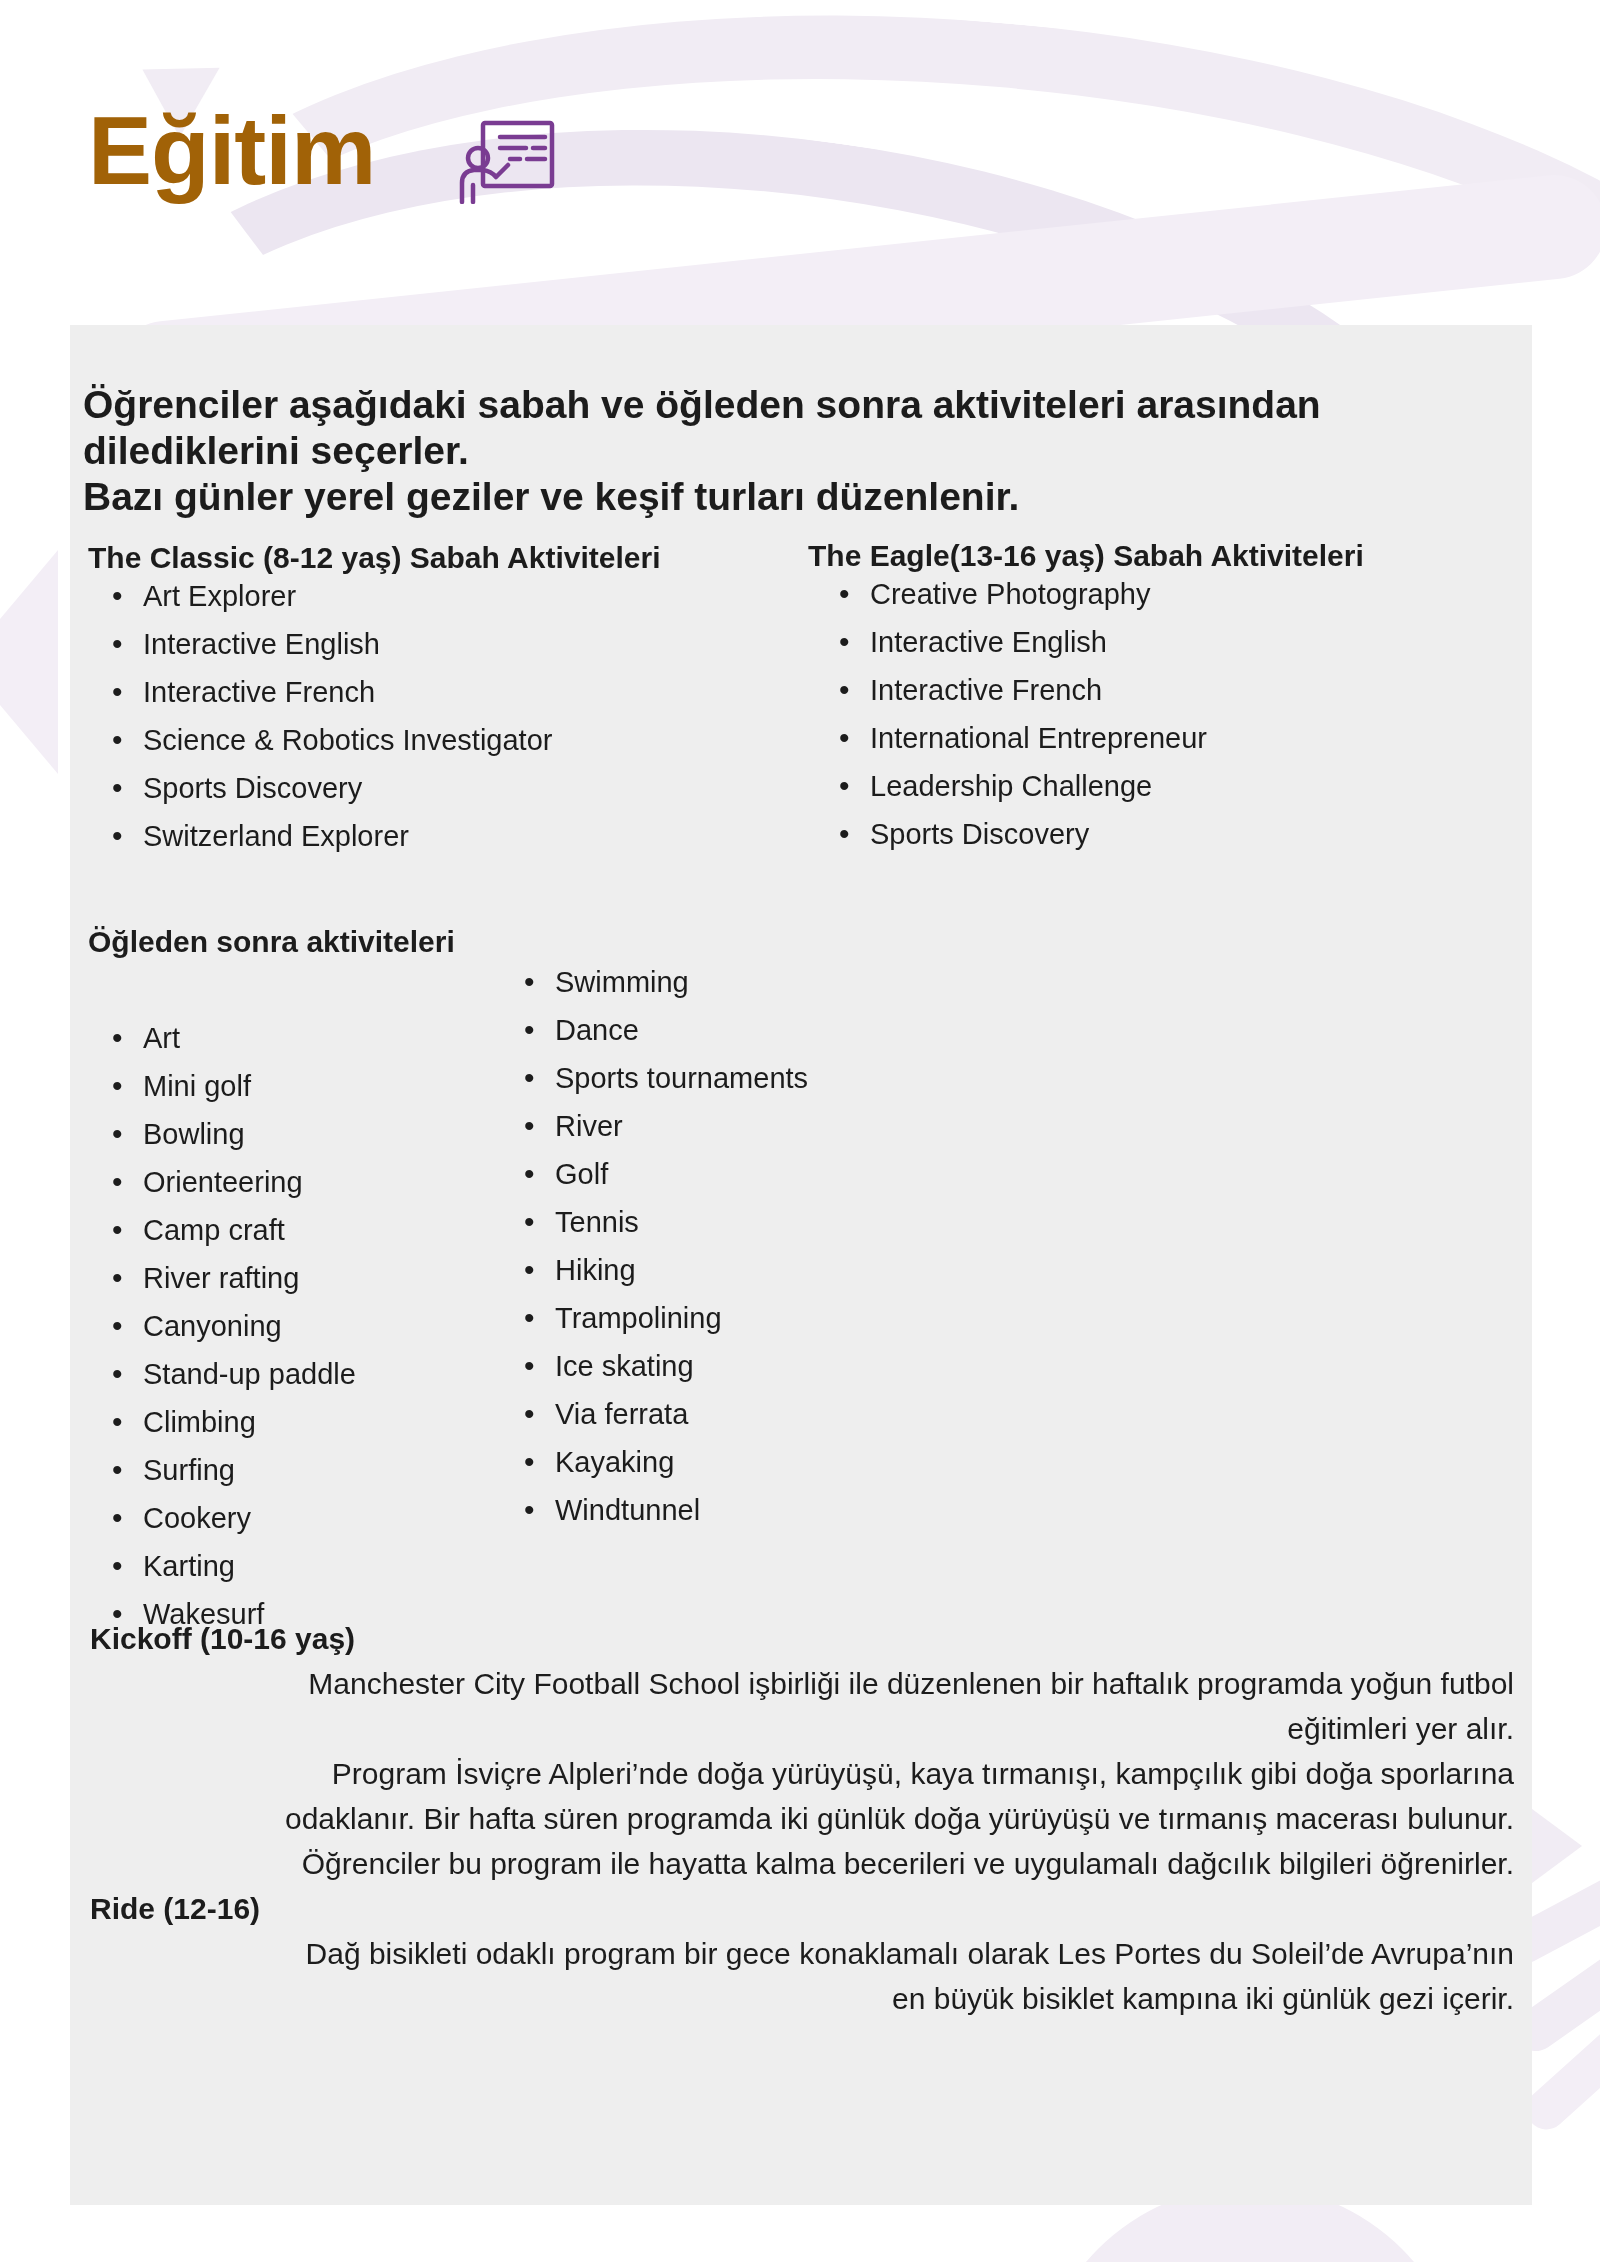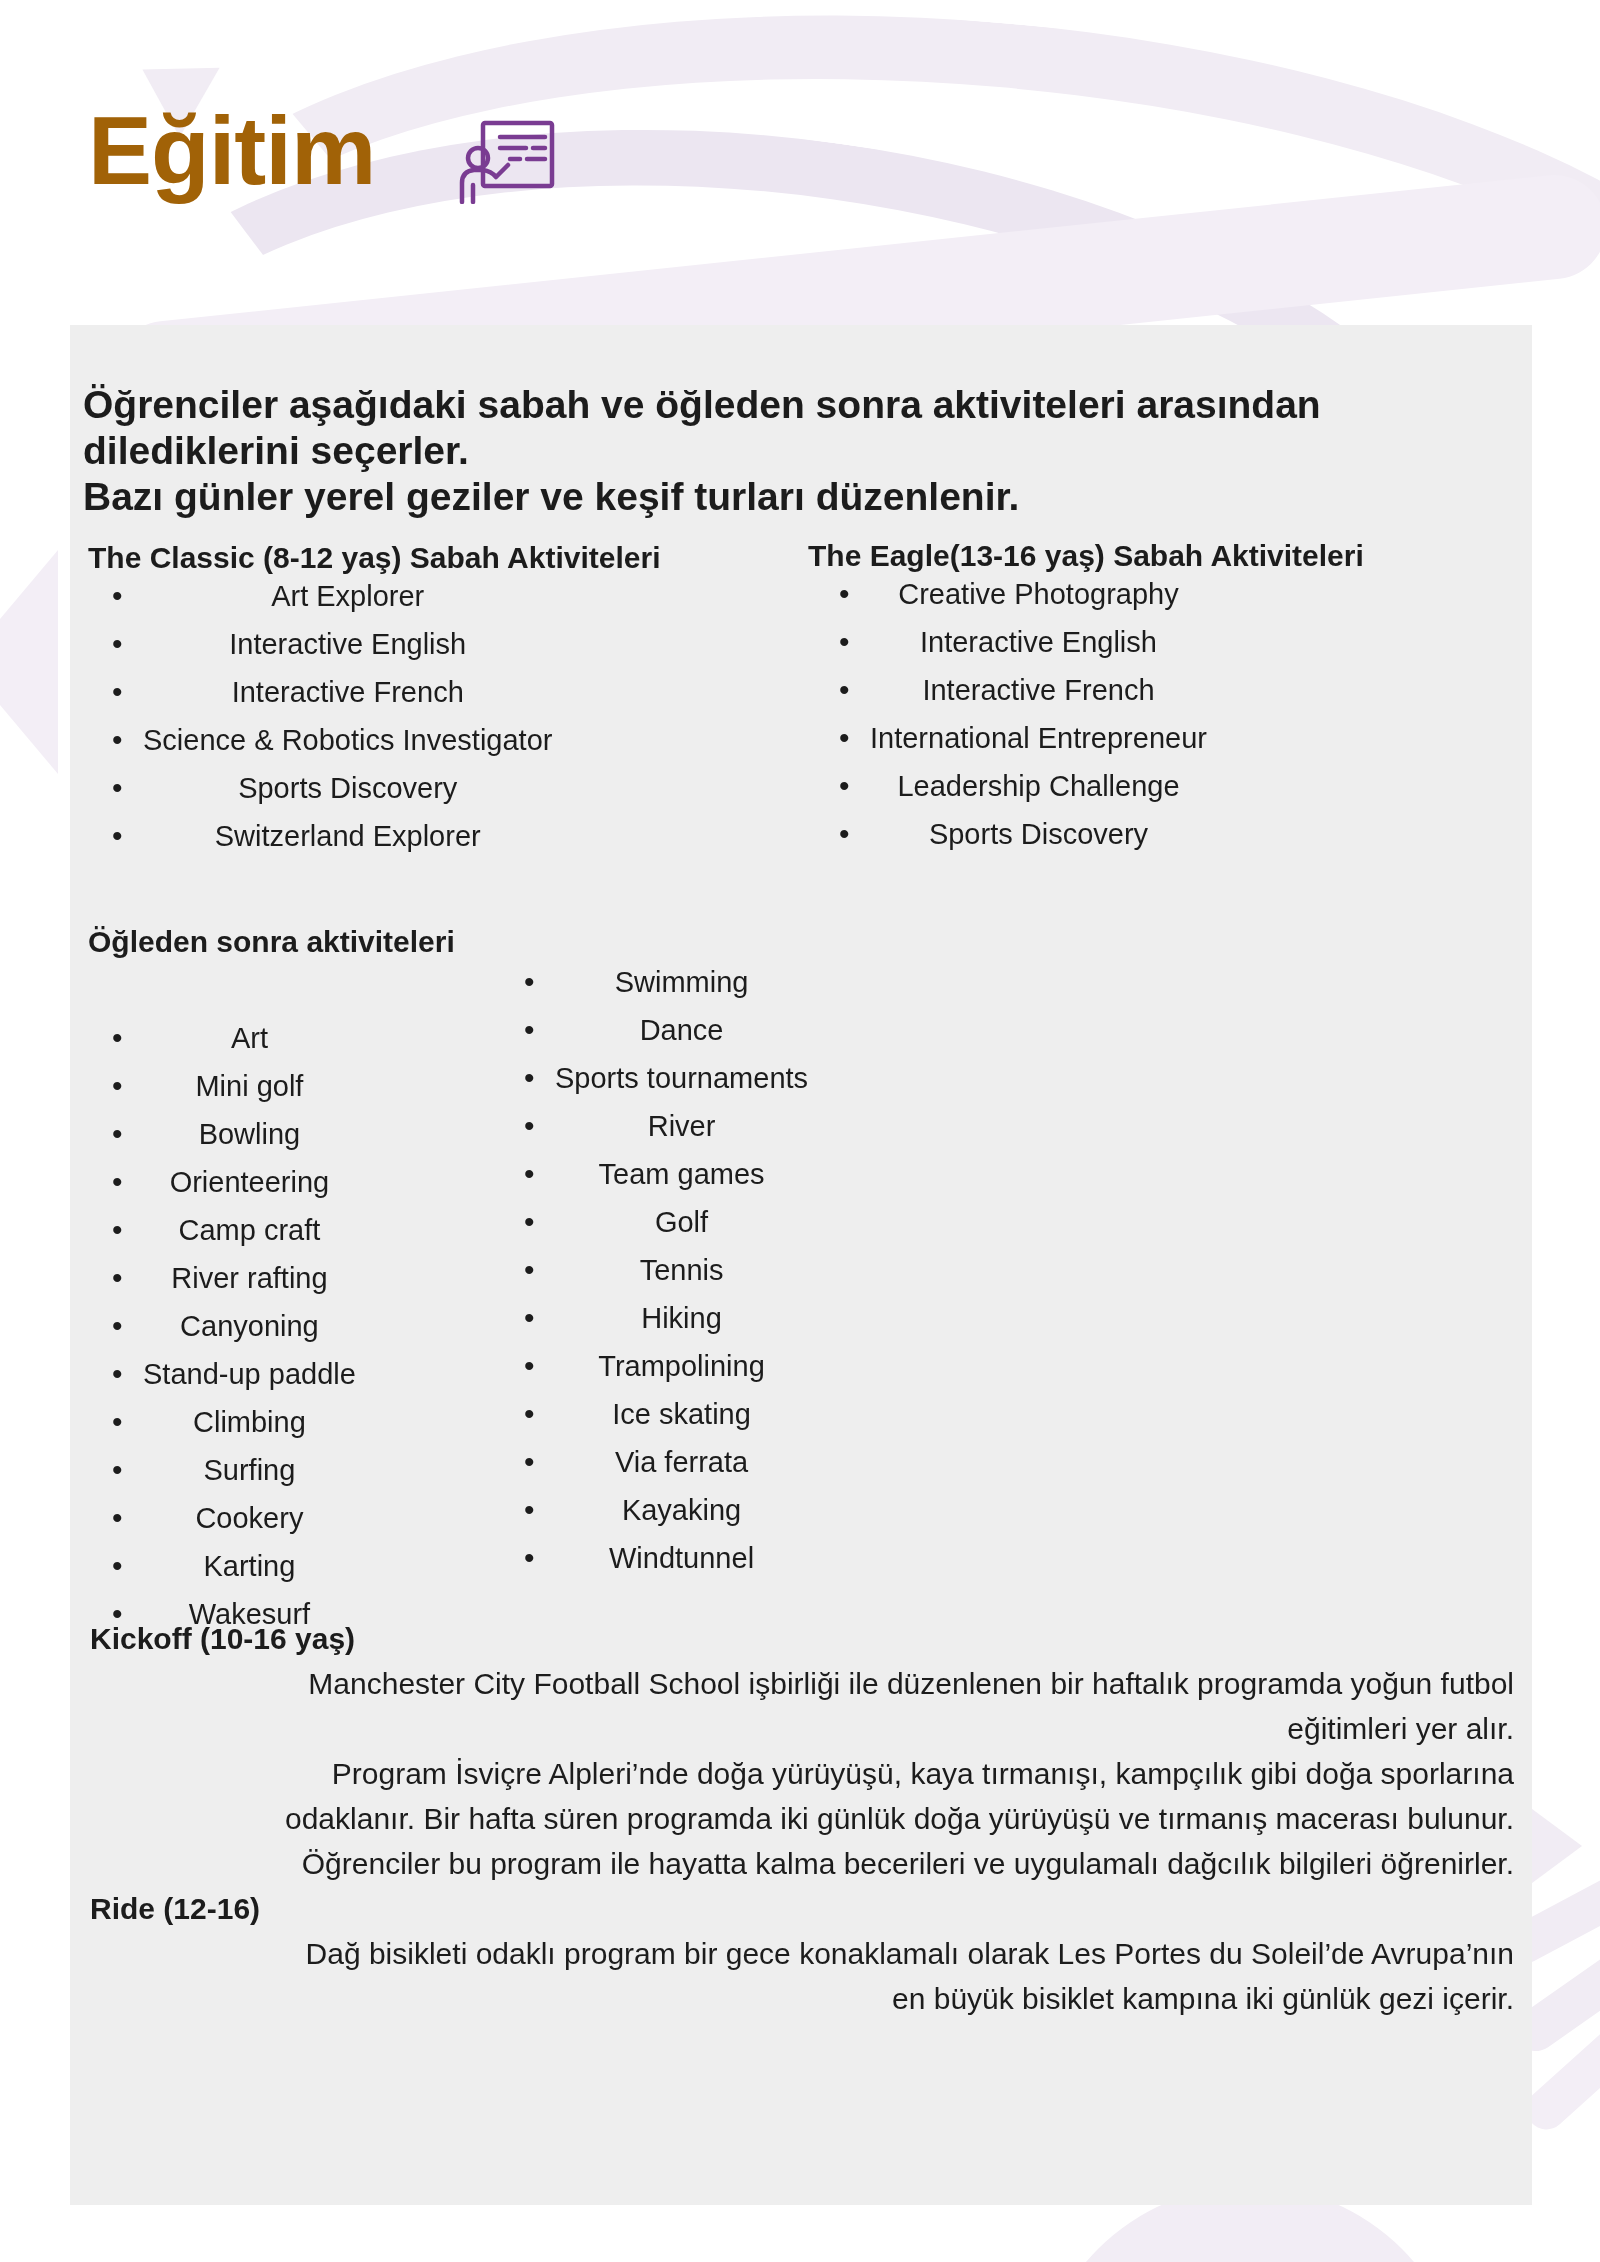--- a/index.html
+++ b/index.html
@@ -61,21 +61,21 @@
 
   .intro{
     left:83px;top:382px;width:1420px;
     font-size:39px;font-weight:700;line-height:46px;
   }
 
   .col-heading{font-size:30px;font-weight:700;margin:0;line-height:36px;}
   #classic-head{left:88px;top:540px;width:720px;}
   #eagle-head{left:808px;top:538px;width:720px;}
 
-  ul.bullets{list-style:none;margin:0;padding:0;text-align:center;}
+  ul.bullets{list-style:none;margin:0;padding:0;}
   ul.bullets li{
     position:relative;padding-left:55px;
     font-size:29px;line-height:48px;white-space:nowrap;
   }
   ul.bullets li::before{
     content:"\2022";position:absolute;left:24px;top:0;
     font-size:30px;line-height:48px;
   }
   #classic-list{left:88px;top:572px;}
   #eagle-list{left:815px;top:570px;}
@@ -156,21 +156,20 @@
       <li>Surfing</li>
       <li>Cookery</li>
       <li>Karting</li>
       <li>Wakesurf</li>
     </ul>
   <ul class="content bullets" id="afternoon-col2">
       <li>Swimming</li>
       <li>Dance</li>
       <li>Sports tournaments</li>
       <li>River</li>
-      <li>Team games</li>
       <li>Golf</li>
       <li>Tennis</li>
       <li>Hiking</li>
       <li>Trampolining</li>
       <li>Ice skating</li>
       <li>Via ferrata</li>
       <li>Kayaking</li>
       <li>Windtunnel</li>
     </ul>
 

